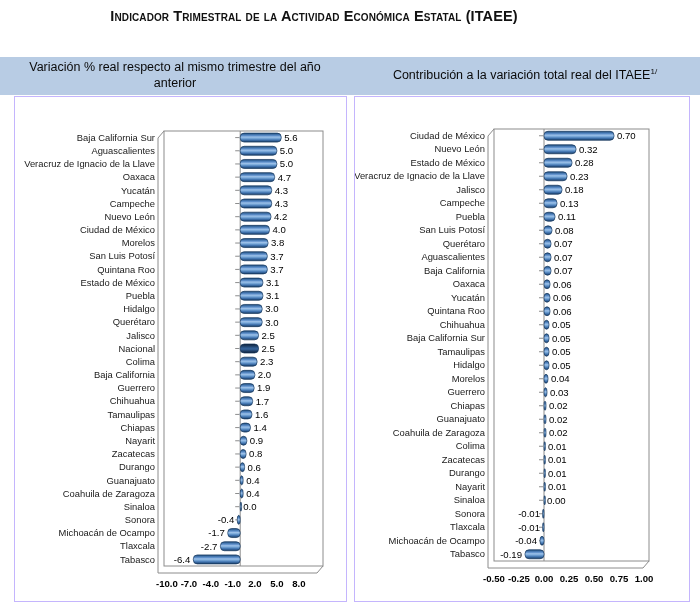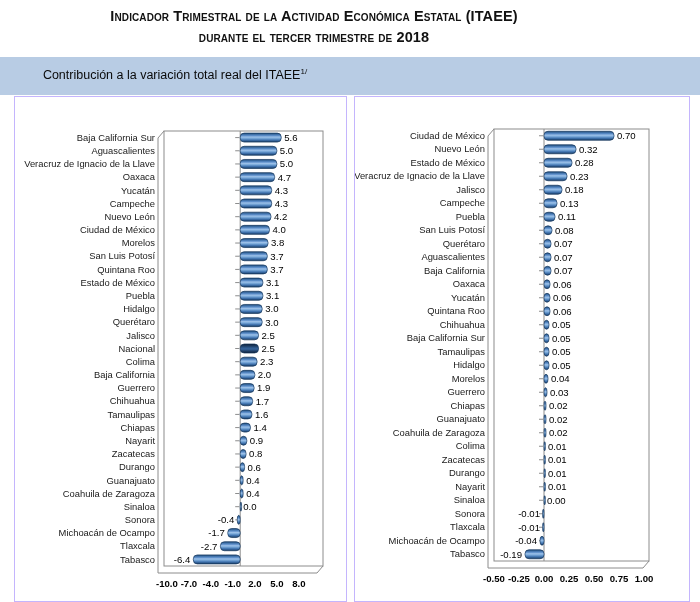--- a/index.html
+++ b/index.html
@@ -22,24 +22,26 @@
   #panel-right{left:354px;width:334px;height:504px;}
   svg text{font-family:"Liberation Sans", sans-serif;}
 </style>
 </head>
 <body>
 
 <div id="page">
 
   <div id="page-title">
     <div>Indicador Trimestral de la Actividad Económica Estatal (ITAEE)</div>
-    <div>durante el tercer trimestre de 2018</div>
   </div>
 
   <div id="header-band">
+    <div class="band-cell">
+      <span>Variación % real respecto al mismo trimestre del año anterior</span>
+    </div>
     <div class="band-cell">
       <span><span>Contribución a la variación total real del ITAEE</span><sup>1/</sup></span>
     </div>
   </div>
 
   <div id="panel-left" class="panel">
     <svg id="chart-left" width="329" height="502" viewBox="0 0 329 502">
         <defs>
           <linearGradient id="chart-left-g" x1="0" y1="0" x2="0" y2="1">
             <stop offset="0%" stop-color="#1E4C7C"></stop>

